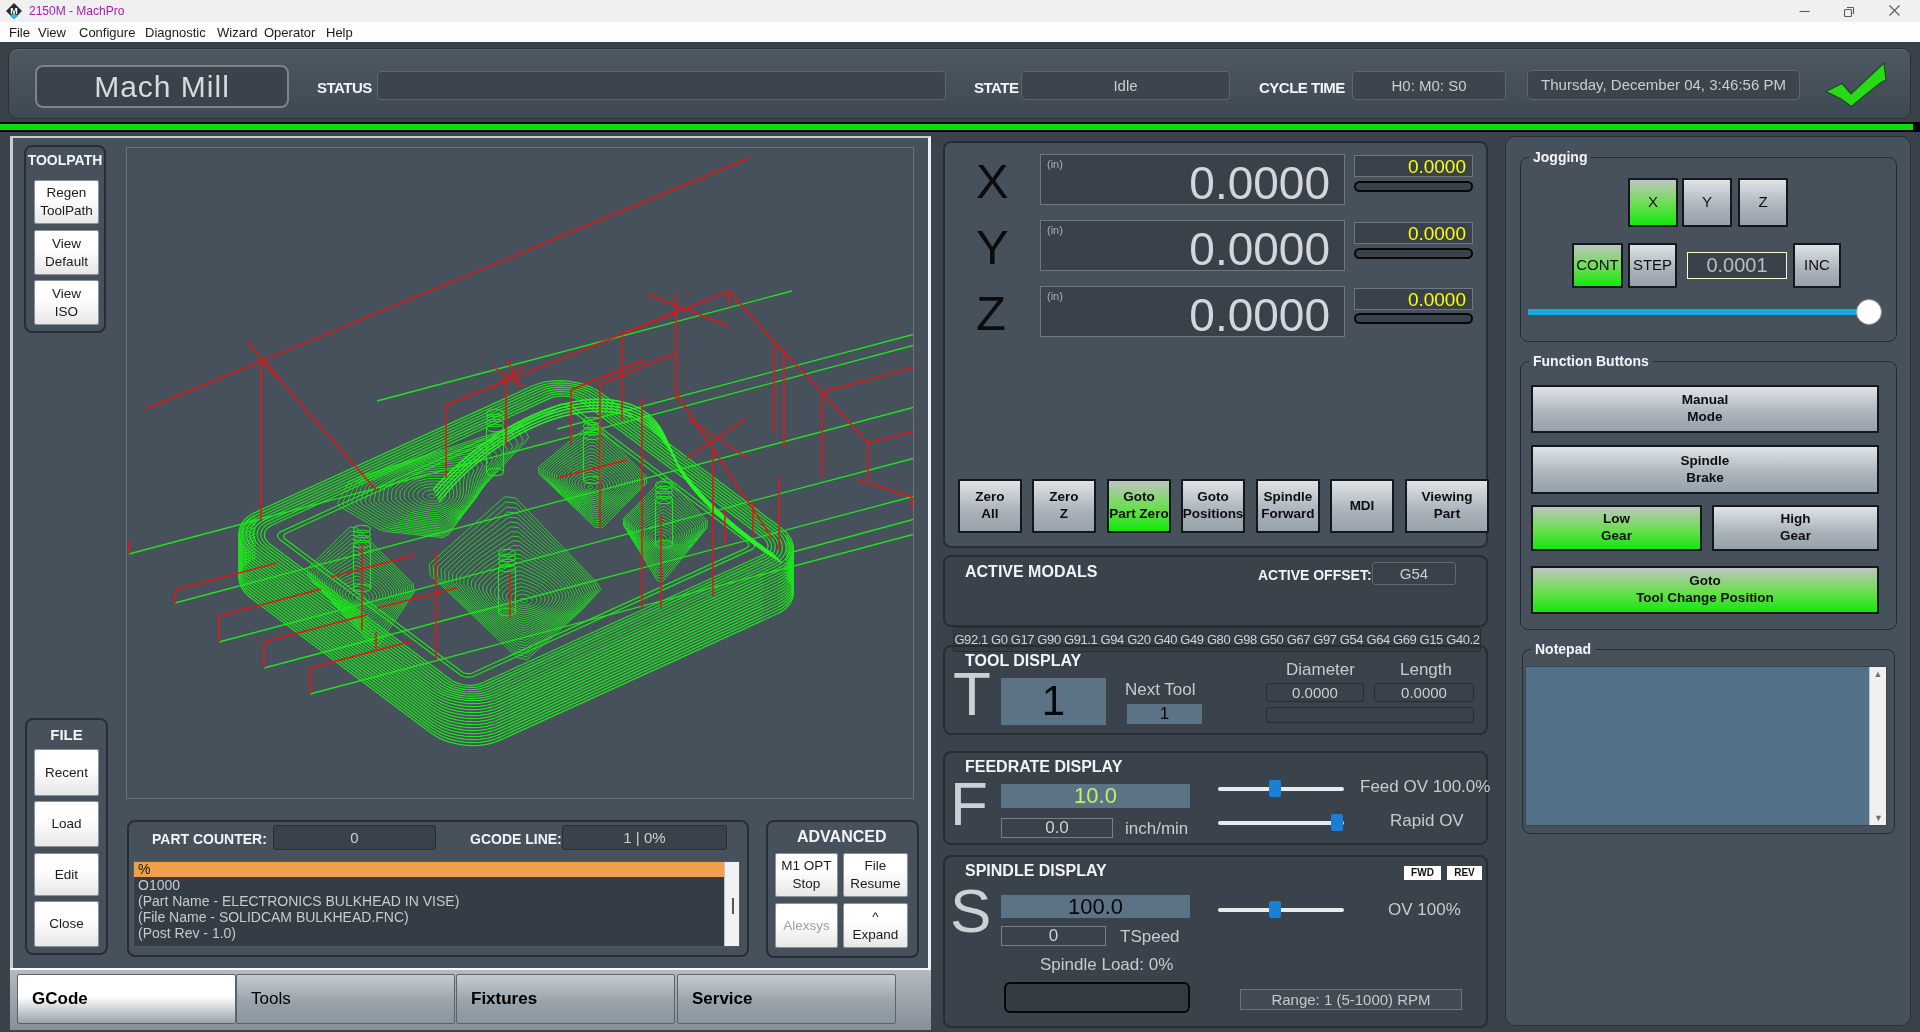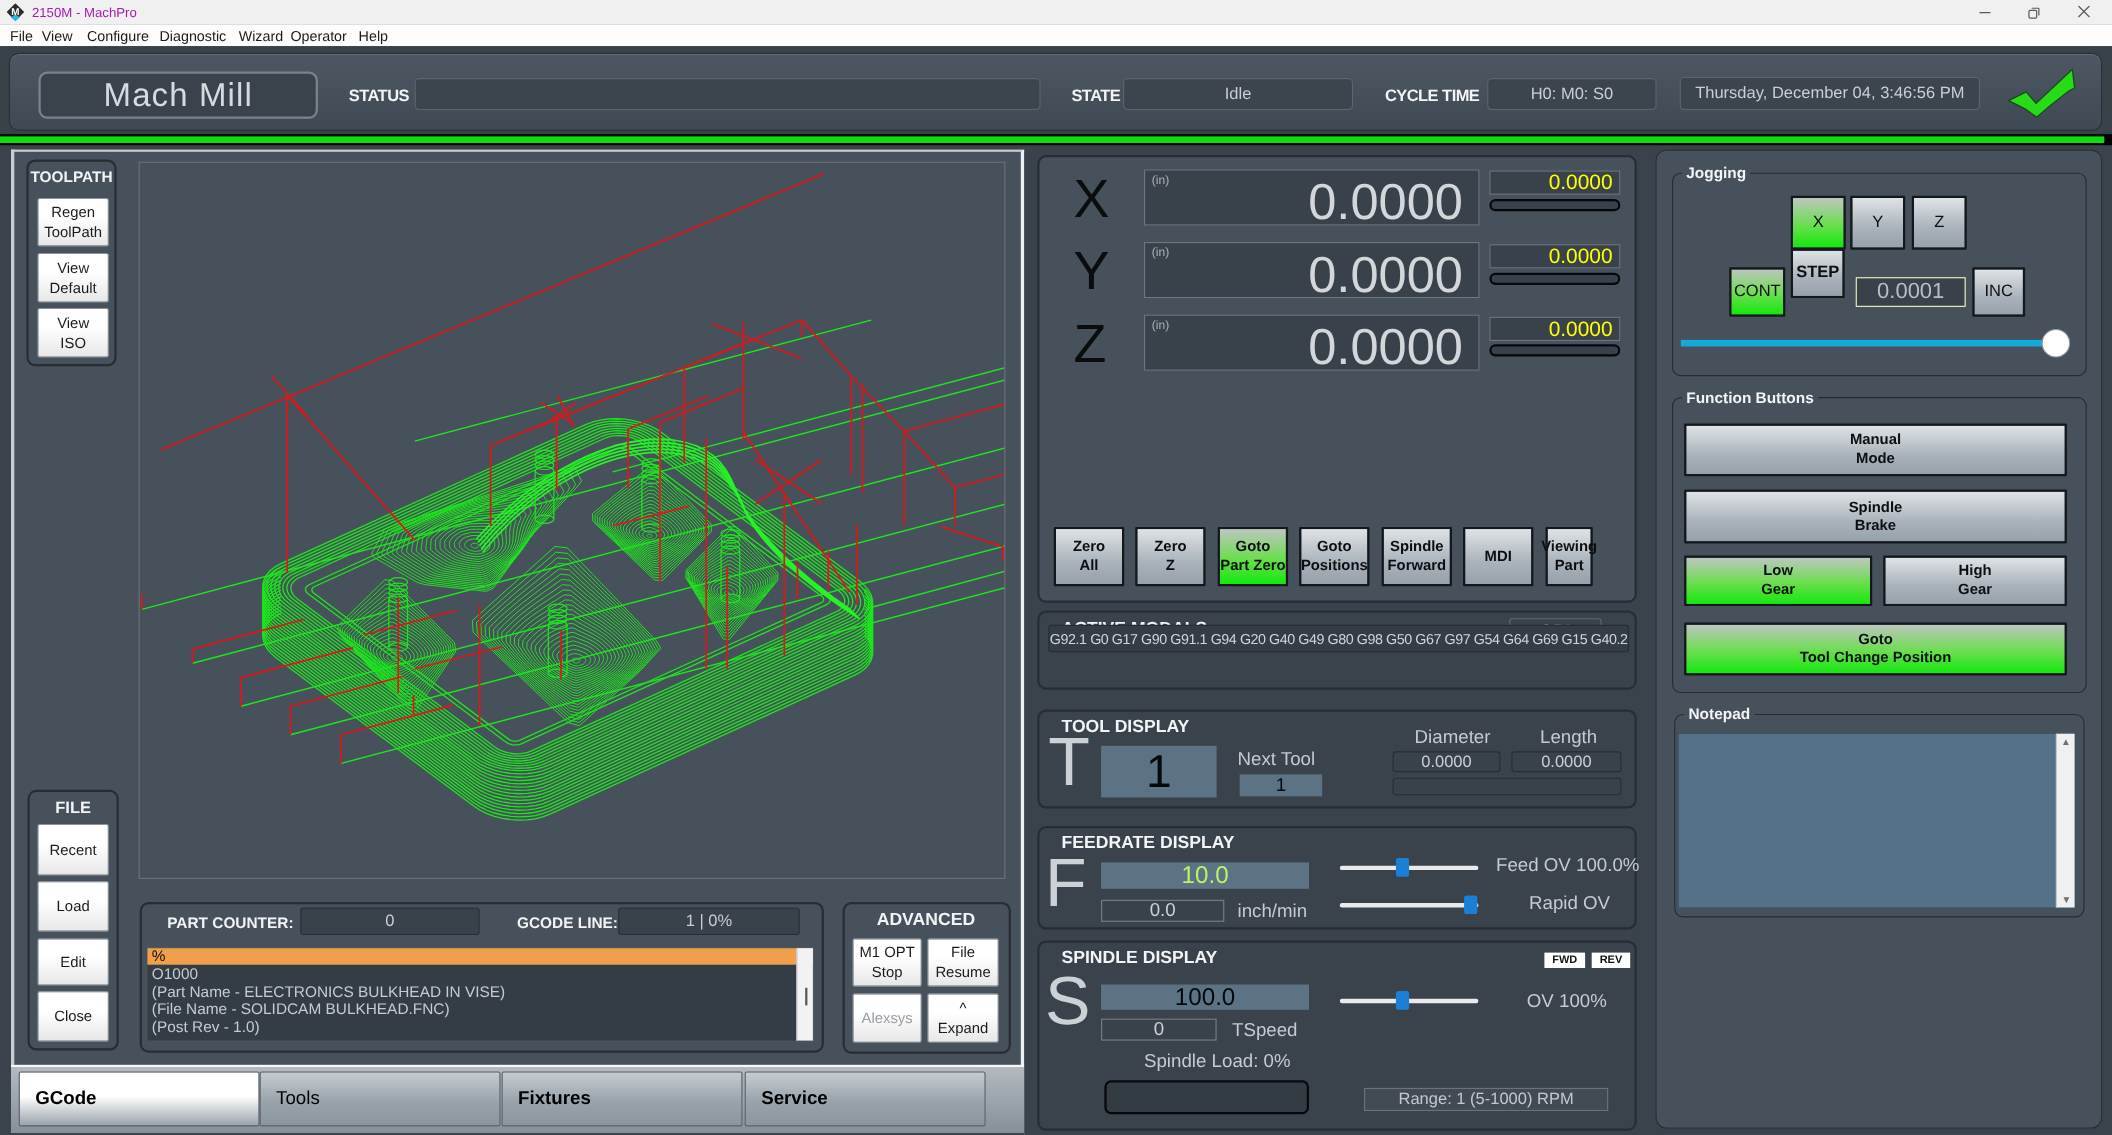--- a/index.html
+++ b/index.html
@@ -380,27 +380,27 @@
 <div class="abs" style="left:1354px;top:313px;width:119px;height:11px;background:#39424b;border:2px solid #06080a;border-radius:6px;"></div>
 
 <div class="graybtn" style="left:958px;top:479px;width:64px;height:54px;">Zero<br>All</div>
 <div class="graybtn" style="left:1032px;top:479px;width:64px;height:54px;">Zero<br>Z</div>
 <div class="greenbtn" style="left:1107px;top:479px;width:64px;height:54px;">
     <span>Goto<br>Part&nbsp;Zero</span>
   </div>
 <div class="graybtn" style="left:1181px;top:479px;width:64px;height:54px;">Goto<br>Positions</div>
 <div class="graybtn" style="left:1256px;top:479px;width:64px;height:54px;">Spindle<br>Forward</div>
 <div class="graybtn" style="left:1330px;top:479px;width:64px;height:54px;">MDI</div>
-<div class="graybtn" style="left:1405px;top:479px;width:43px;height:54px;">Viewing<br>Part</div>
+<div class="graybtn" style="left:1405px;top:479px;width:84px;height:54px;">Viewing<br>Part</div>
 
 <div class="grpbox" style="left:943px;top:555px;width:545px;height:72px;"></div>
 <div class="lbl" style="left:965px;top:563px;font-size:16px;">ACTIVE MODALS</div>
 <div class="lbl" style="left:1258px;top:567px;font-size:14px;">ACTIVE OFFSET:</div>
 <div class="dfld" style="left:1372px;top:562px;width:84px;height:23px;font-size:15px;line-height:21px;border-color:#60686f;">G54</div>
-<div class="abs" style="left:953px;top:568px;width:528px;height:25px;background:#343d45;border:1px solid #272d34;border-radius:3px;color:#d0d4d9;text-align:center;line-height:23px;white-space:nowrap;letter-spacing:-0.4px;font-size:13px;">G92.1 G0 G17 G90 G91.1 G94 G20 G40 G49 G80 G98 G50 G67 G97 G54 G64 G69 G15 G40.2</div>
+<div class="abs" style="left:953px;top:627px;width:528px;height:25px;background:#343d45;border:1px solid #272d34;border-radius:3px;color:#d0d4d9;text-align:center;line-height:23px;white-space:nowrap;letter-spacing:-0.4px;font-size:13px;">G92.1 G0 G17 G90 G91.1 G94 G20 G40 G49 G80 G98 G50 G67 G97 G54 G64 G69 G15 G40.2</div>
 
 <div class="grpbox" style="left:943px;top:645px;width:545px;height:90px;"></div>
 <div class="lbl" style="left:965px;top:652px;font-size:16px;">TOOL DISPLAY</div>
 <div class="abs" style="left:953px;top:658px;font-size:62px;color:#ccd1d5;">T</div>
 <div class="abs slate" style="left:1001px;top:678px;width:105px;height:47px;color:#06090c;font-size:42px;text-align:center;line-height:45px;">1</div>
 <div class="abs" style="left:1125px;top:680px;font-size:17px;color:#c6cbd0;">Next Tool</div>
 <div class="abs slate" style="left:1127px;top:704px;width:75px;height:20px;color:#06090c;font-size:17px;text-align:center;line-height:20px;">1</div>
 <div class="abs" style="left:1286px;top:660px;font-size:17px;color:#c6cbd0;">Diameter</div>
 <div class="abs" style="left:1400px;top:660px;font-size:17px;color:#c6cbd0;">Length</div>
 <div class="dfld" style="left:1266px;top:683px;width:98px;height:19px;font-size:15px;line-height:17px;">0.0000</div>
@@ -437,21 +437,21 @@
 
 <div class="abs panel" style="left:1505px;top:136px;width:406px;height:890px;border:1px solid #2a3036;border-radius:10px;"></div>
 
 <div class="fieldset" style="left:1520px;top:157px;width:377px;height:185px;">
   <div class="legend">Jogging</div>
 </div>
 <div class="greenbtn" style="left:1628px;top:178px;width:50px;height:49px;font-weight:normal;font-size:15px;">X</div>
 <div class="graybtn" style="left:1682px;top:178px;width:50px;height:49px;font-weight:normal;font-size:15px;">Y</div>
 <div class="graybtn" style="left:1738px;top:178px;width:50px;height:49px;font-weight:normal;font-size:15px;">Z</div>
 <div class="greenbtn" style="left:1572px;top:243px;width:51px;height:45px;font-weight:normal;font-size:15px;">CONT</div>
-<div class="graybtn" style="left:1628px;top:226px;width:49px;height:45px;font-weight:bold;font-size:15px;">STEP</div>
+<div class="graybtn" style="left:1628px;top:243px;width:49px;height:45px;font-weight:normal;font-size:15px;">STEP</div>
 <div class="abs" style="left:1687px;top:252px;width:100px;height:27px;background:#39424b;border:1px solid #fef9c3;color:#b9bec3;font-size:20px;text-align:center;line-height:25px;">0.0001</div>
 <div class="graybtn" style="left:1793px;top:243px;width:48px;height:45px;font-weight:normal;font-size:15px;">INC</div>
 <div class="abs" style="left:1528px;top:309px;width:330px;height:6px;background:#14aadc;"></div>
 <div class="abs" style="left:1856px;top:299px;width:26px;height:26px;background:#fff;border:1px solid #8f959b;border-radius:50%;"></div>
 
 <div class="fieldset" style="left:1520px;top:361px;width:377px;height:269px;">
   <div class="legend">Function Buttons</div>
 </div>
 <div class="graybtn" style="left:1531px;top:385px;width:348px;height:48px;">Manual<br>Mode</div>
 <div class="graybtn" style="left:1531px;top:445px;width:348px;height:49px;">Spindle<br>Brake</div>

